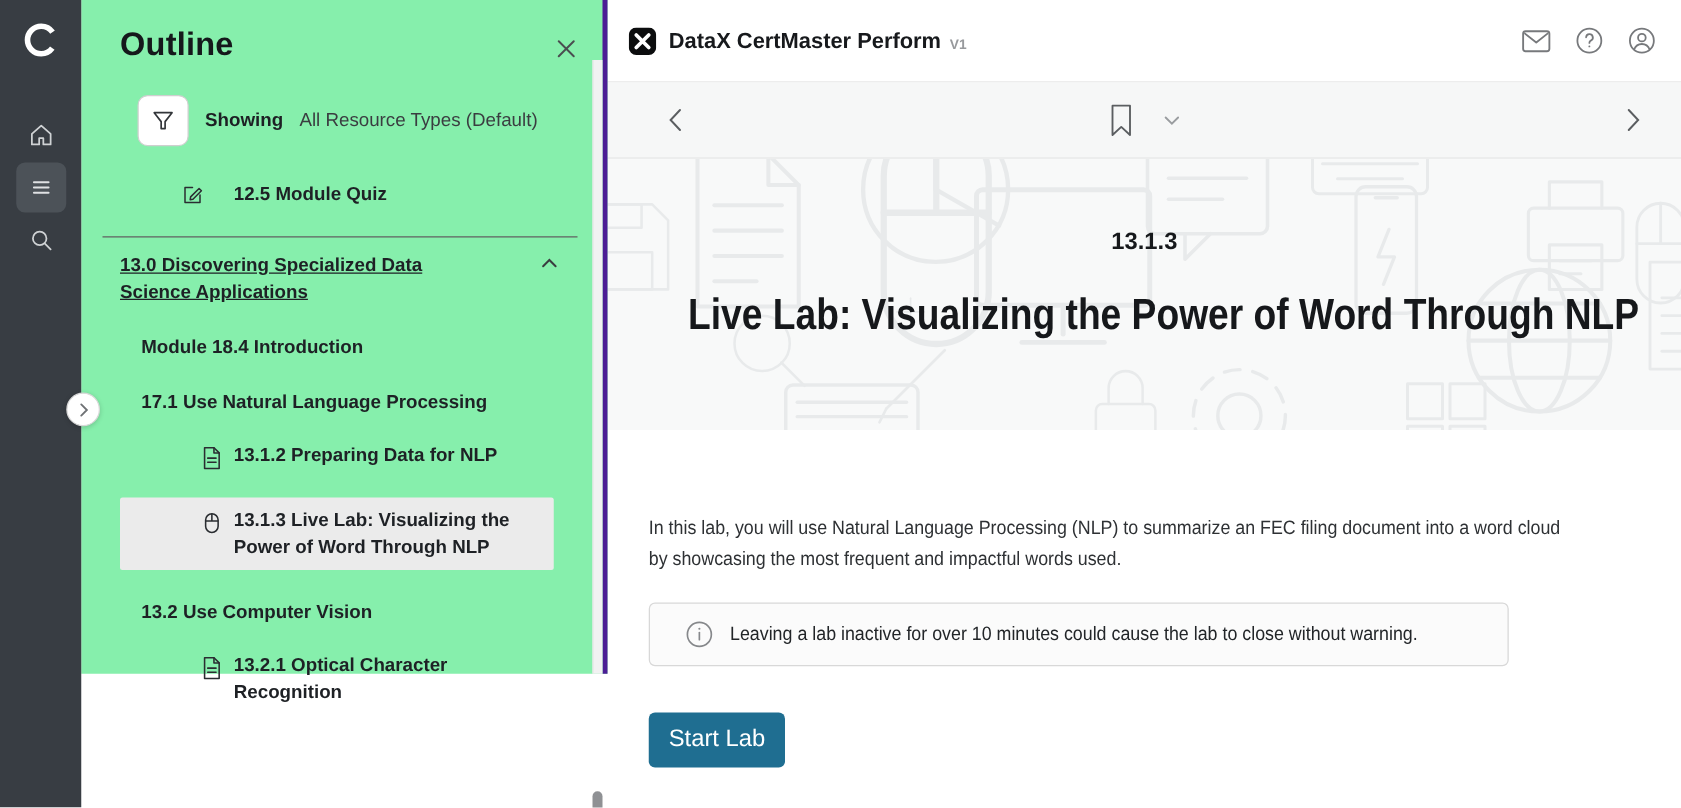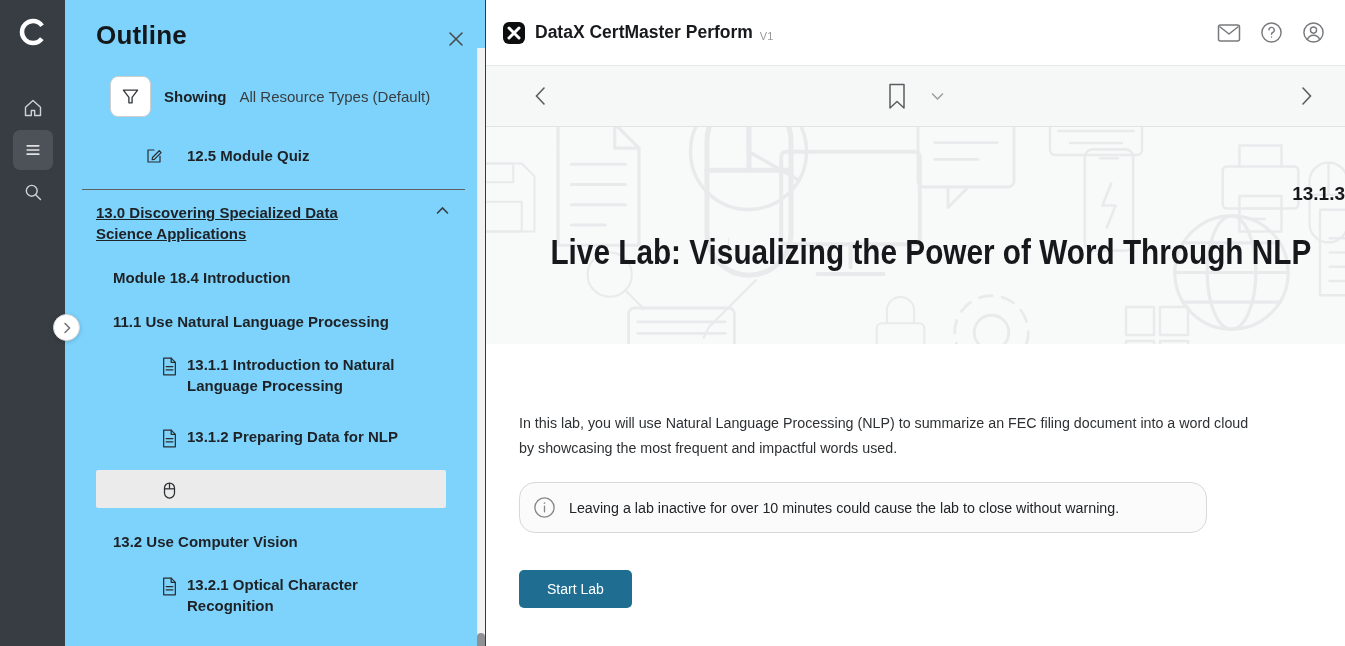--- a/index.html
+++ b/index.html
@@ -12,22 +12,22 @@
 
   
   .rail { position:absolute; left:0; top:0; width:65px; height:646px; background:#383d43;
           display:flex; flex-direction:column; align-items:center; z-index:4; }
   .rail-logo { margin-top:16px; margin-bottom:40px; }
   .rail-btn { width:40px; height:40px; border-radius:7px; display:flex; align-items:center;
               justify-content:center; margin-bottom:2px; cursor:pointer; }
   .rail-btn.active { background:#4c5258; }
 
   
-  .panel { position:absolute; left:65px; top:0; width:421px; height:646px; background:#7dd3fc;
-           border-right:1px solid #4c1d95; z-index:2; }
+  .panel { position:absolute; left:65px; top:0; width:421px; height:539px; background:#86efac;
+           border-right:4px solid #4c1d95; z-index:2; }
   .panel-head { display:flex; align-items:flex-start; justify-content:space-between;
                 padding:20px 20px 0 31px; }
   .panel-title { font-size:26px; font-weight:700; color:#15181b; letter-spacing:.2px; }
   .panel-close { margin-top:10px; cursor:pointer; }
   .filter-row { display:flex; align-items:center; margin:25px 0 0 17px;padding-left:28px; }
   .filter-btn { width:41px; height:41px; border:1px solid #cfcfcf; border-radius:8px;
                 background:#fff; display:flex; align-items:center; justify-content:center; cursor:pointer; }
   .filter-showing { font-size:15px; font-weight:700; color:#1d2024; margin-left:13px; }
   .filter-value { font-size:15px; color:#3a3d40; margin-left:13px;text-align:right; }
 
@@ -55,49 +55,49 @@
   .collapse-toggle { position:absolute; left:53px; top:314px; width:27px; height:27px;
                      border-radius:50%; background:#fff; border:1px solid #d8d8d8;
                      box-shadow:0 1px 4px rgba(0,0,0,.18); display:flex; align-items:center;
                      justify-content:center; z-index:6; cursor:pointer; }
 
   
   .main { position:absolute; left:486px; top:0; width:859px; height:646px; background:#fff; }
   .main-header { height:66px; background:#fff; border-bottom:1px solid #e8e8e8;
                  display:flex; align-items:center; padding:0 20px 0 17px; }
   .brand-title { font-size:17.5px; font-weight:700; color:#17191c; margin-left:10px; }
-  .brand-version { font-size:11px; font-weight:400; color:#97999c; margin-left:7px; margin-top:7px; }
+  .brand-version { font-size:11px; font-weight:700; color:#97999c; margin-left:7px; margin-top:7px; }
   .header-icons { margin-left:auto; display:flex; align-items:center; gap:19px; }
   .hicon { cursor:pointer; }
 
   .navbar { height:61px; background:#f6f7f7; border-bottom:1px solid #e2e3e4;
             display:flex; align-items:center; position:relative; }
   .nav-prev { position:absolute; left:48px; cursor:pointer; }
   .nav-next { position:absolute; right:32px; cursor:pointer; }
   .nav-center { margin:0 auto; display:flex; align-items:center; gap:24px; }
   .bookmark-btn, .bookmark-caret { cursor:pointer; }
 
   .hero { height:217px; position:relative; background:#f8f9f9; overflow:hidden; }
   .hero-pattern { position:absolute; left:0; top:0; }
-  .hero-number { position:relative; z-index:1; text-align:right; margin:0; padding-top:56px;
+  .hero-number { position:relative; z-index:1; text-align:center; margin:0; padding-top:56px;
                  font-size:19px; font-weight:700; color:#16181b; }
   .hero-title { position:relative; z-index:1; text-align:center; margin:27px 0 0 0;
                 font-size:35px; font-weight:700; color:#16181b; white-space:nowrap;
                 transform:scaleX(.85); transform-origin:50% 50%; }
 
   .content { padding:66px 0 0 33px; }
   .lesson-desc { margin:0; width:800px; font-size:15.5px; line-height:25px; color:#2e3134;
                  transform:scaleX(.92); transform-origin:0 50%; }
   .notice-box { margin-top:22px; width:688px; min-height:51px; border:1px solid #d8d8d8;
-                border-radius:16px; background:#fbfbfb; display:flex; align-items:center;
-                padding:13px 18px 13px 13px; }
+                border-radius:5px; background:#fbfbfb; display:flex; align-items:center;
+                padding:13px 18px 13px 28px; }
   .notice-text { font-size:15.5px; color:#222528; margin-left:13px; white-space:nowrap;
                  transform:scaleX(.92); transform-origin:0 50%; }
   .start-btn { margin-top:37px; background:#1f6e91; color:#fff; border:none; border-radius:5px;
-               font-family:"Liberation Sans",sans-serif; font-size:14px; padding:11px 28px;
+               font-family:"Liberation Sans",sans-serif; font-size:19px; padding:11px 16px;
                cursor:pointer; }
 </style>
 </head>
 <body>
 
 <div class="rail">
   <div class="rail-logo">
     <svg width="32" height="32" viewBox="0 0 32 32">
       <circle cx="16" cy="16" r="11" fill="none" stroke="#ffffff" stroke-width="4.5" stroke-dasharray="55 14" stroke-dashoffset="-7"></circle>
     </svg>
@@ -172,55 +172,45 @@
         <path d="M1.5 7 L6.5 2 L11.5 7"></path>
       </svg>
     </span>
   </div>
 
   <div class="lvl2-row">
     <span class="item-label">Module 18.4 Introduction</span>
   </div>
 
   <div class="lvl2-row">
-    <span class="item-label">11.1 Use Natural Language Processing</span>
-  </div>
+    <span class="item-label">17.1 Use Natural Language Processing</span>
+  </div>
+
 
   <div class="res-row">
     <span class="res-icon">
       <svg width="15" height="19" viewBox="0 0 18 22" fill="none" stroke="#2a2d31" stroke-width="1.5" stroke-linejoin="round" stroke-linecap="round">
         <path d="M2 1 H11 L16 6 V21 H2 Z"></path>
           <path d="M11 1 V6 H16"></path>
           <line x1="5" y1="11" x2="13" y2="11"></line>
           <line x1="5" y1="15" x2="13" y2="15"></line>
       </svg>
     </span>
-    <span class="item-label">13.1.1 Introduction to Natural Language Processing</span>
-  </div>
-
-  <div class="res-row">
-    <span class="res-icon">
-      <svg width="15" height="19" viewBox="0 0 18 22" fill="none" stroke="#2a2d31" stroke-width="1.5" stroke-linejoin="round" stroke-linecap="round">
-        <path d="M2 1 H11 L16 6 V21 H2 Z"></path>
-          <path d="M11 1 V6 H16"></path>
-          <line x1="5" y1="11" x2="13" y2="11"></line>
-          <line x1="5" y1="15" x2="13" y2="15"></line>
-      </svg>
-    </span>
     <span class="item-label">13.1.2 Preparing Data for NLP</span>
   </div>
 
   <div class="res-row active">
     <span class="res-icon">
       <svg width="15" height="19" viewBox="0 0 18 22" fill="none" stroke="#2a2d31" stroke-width="1.5" stroke-linejoin="round">
         <rect x="3" y="2" width="12" height="18" rx="6"></rect>
           <line x1="9" y1="2" x2="9" y2="9"></line>
           <line x1="3" y1="9" x2="15" y2="9"></line>
       </svg>
     </span>
+    <span class="item-label">13.1.3 Live Lab: Visualizing the Power of Word Through NLP</span>
   </div>
 
   <div class="lvl2-row">
     <span class="item-label">13.2 Use Computer Vision</span>
   </div>
 
   <div class="res-row">
     <span class="res-icon">
       <svg width="15" height="19" viewBox="0 0 18 22" fill="none" stroke="#2a2d31" stroke-width="1.5" stroke-linejoin="round" stroke-linecap="round">
         <path d="M2 1 H11 L16 6 V21 H2 Z"></path>

